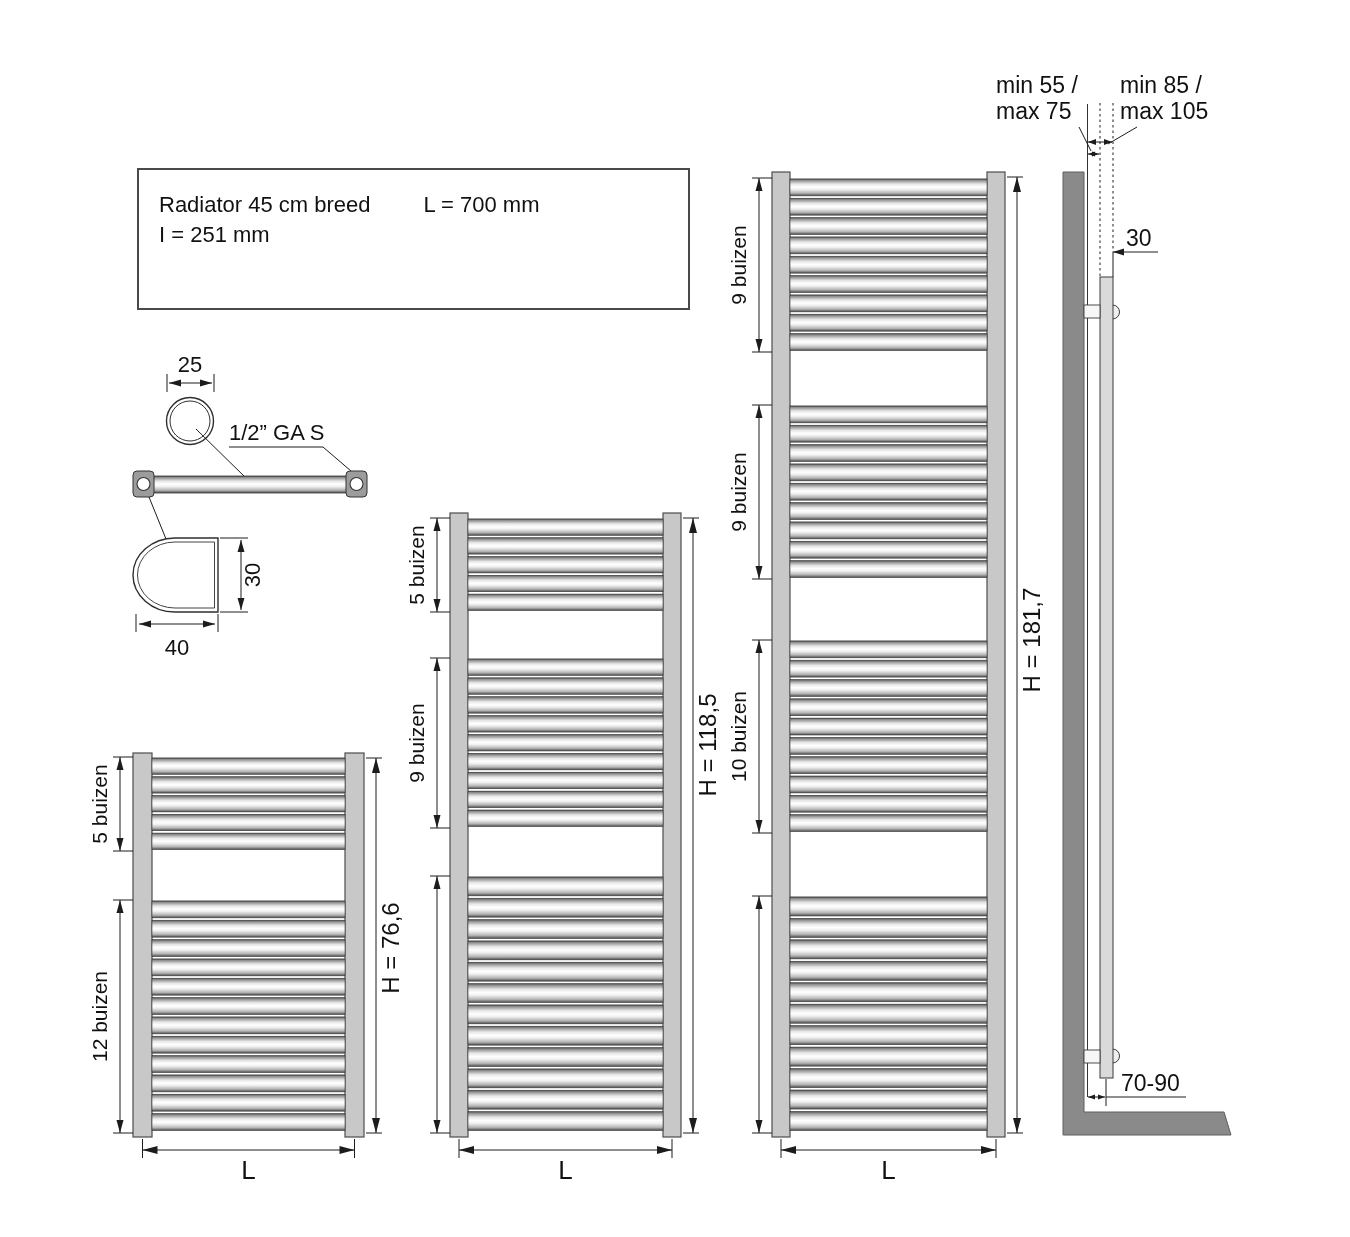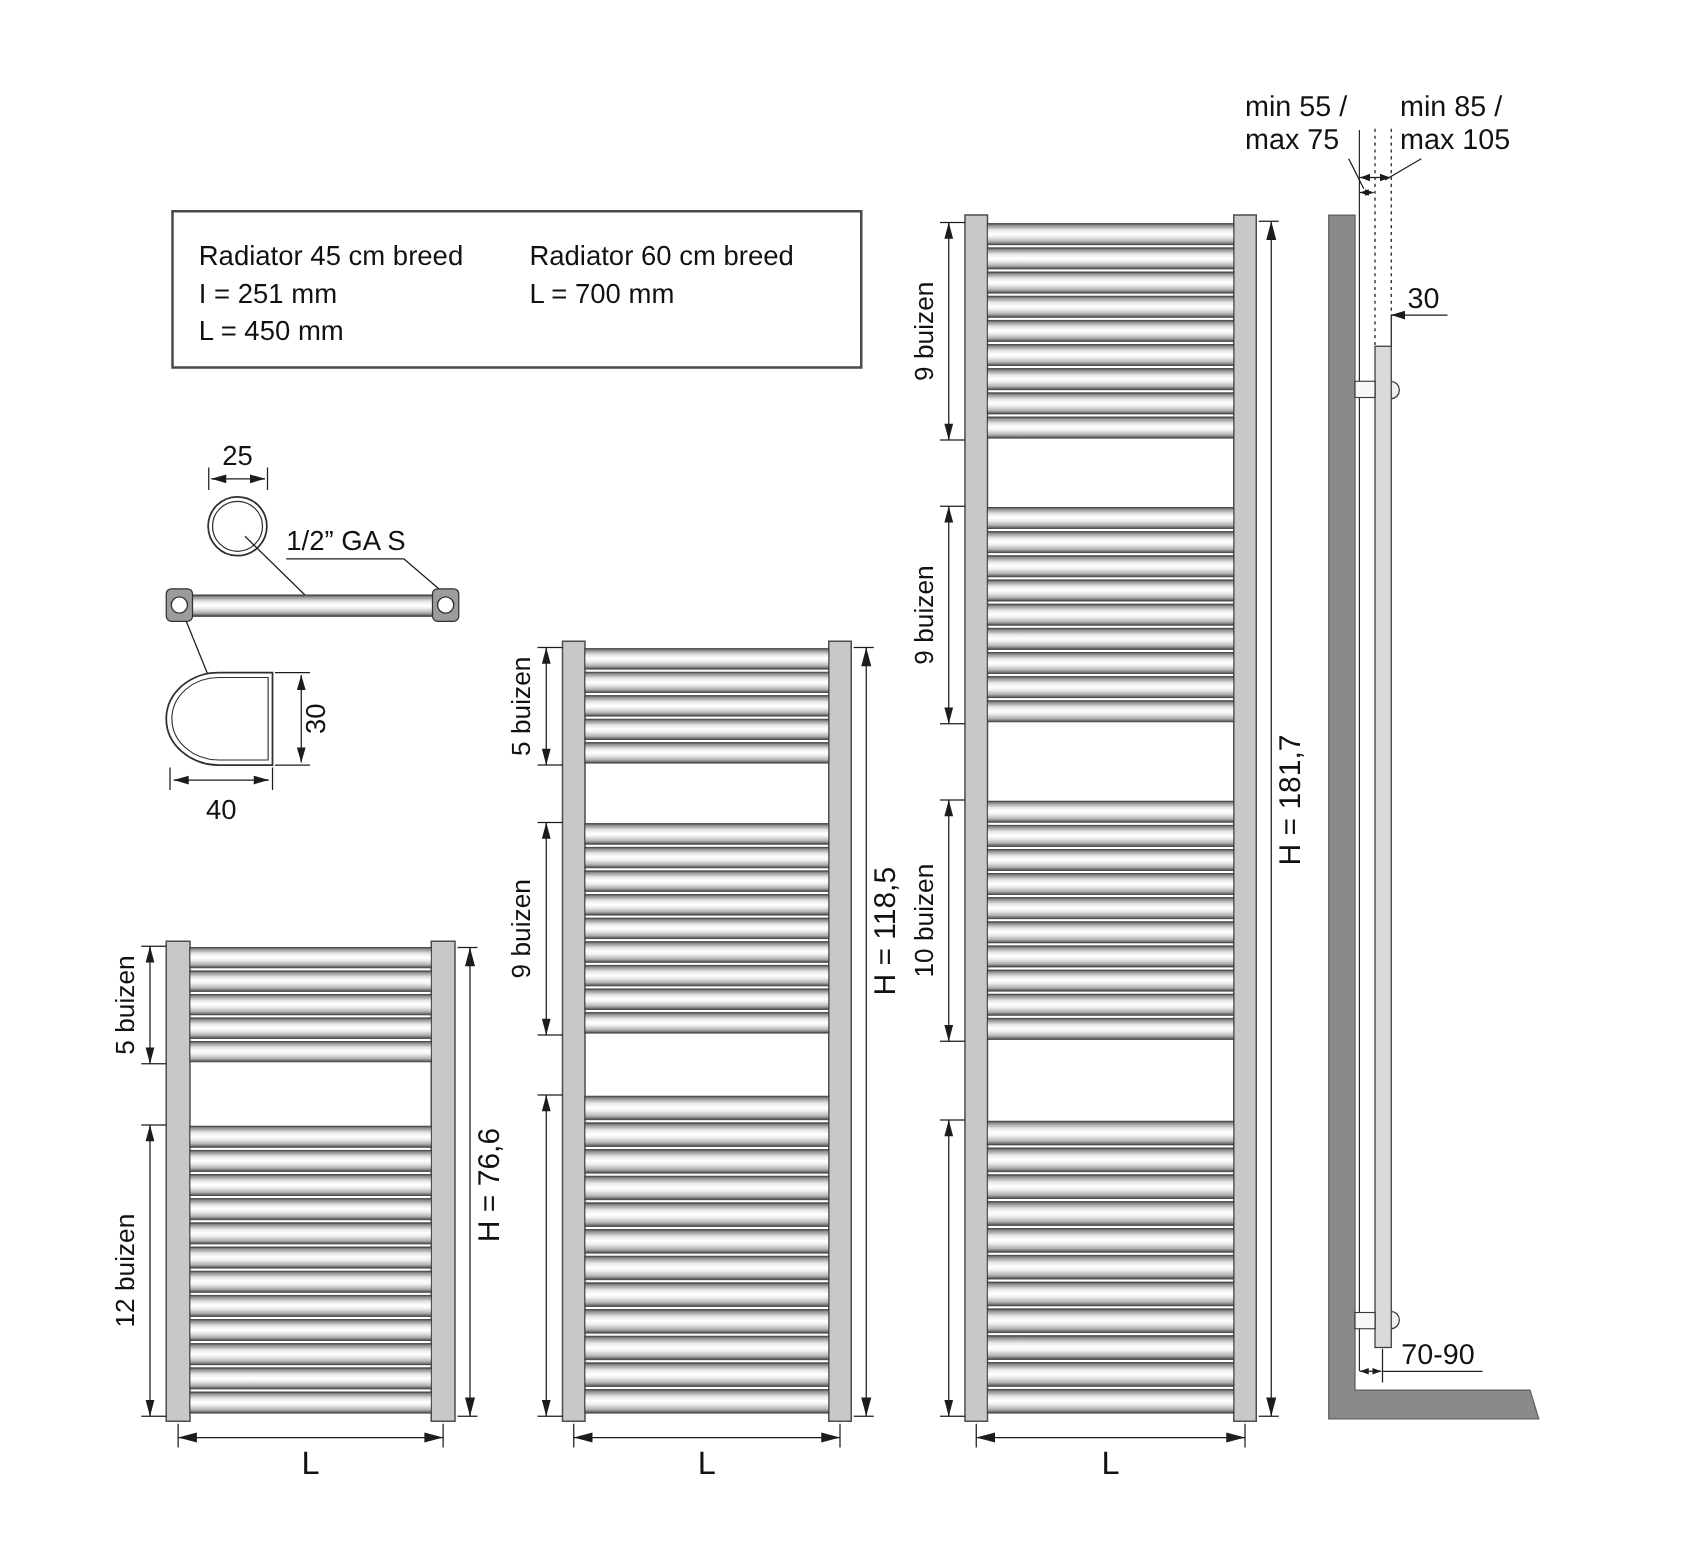--- a/index.html
+++ b/index.html
@@ -1,20 +1,20 @@
 <!DOCTYPE html>
 <html><head>
 <meta charset="utf-8">
 <style>
   html,body{margin:0;padding:0;background:#ffffff;}
   .canvas{position:relative;width:1350px;height:1237px;background:#ffffff;overflow:hidden;
           font-family:"Liberation Sans", sans-serif;}
   svg{position:absolute;left:0;top:0;}
   svg text{font-family:"Liberation Sans", sans-serif;}
-  .info-box{position:absolute;left:137px;top:168px;width:553px;height:127px;
+  .info-box{position:absolute;left:137px;top:168px;width:553px;height:142px;
             border:2px solid #4a4a4a;box-sizing:border-box;display:flex;
             padding:20px 0 0 20px;color:#111;}
   .spec-col{width:270px;font-size:22px;line-height:30px;white-space:nowrap;}
 </style>
 </head>
 <body>
 
 <div class="canvas">
 
   <svg id="diagram" width="1350" height="1237" viewBox="0 0 1350 1237">
@@ -277,21 +277,19 @@
         <polygon points="1105,1097 1098,1094.4 1098,1099.6" fill="#1c1c1c"></polygon>
         <line x1="1106" y1="1097" x2="1186" y2="1097" stroke="#1c1c1c" stroke-width="1"></line>
         <text x="1121" y="1091" fill="#111111" font-size="23" text-anchor="start">70-90</text>
       </g>
     </svg>
 
   <div class="info-box">
     <div class="spec-col">
       <div>Radiator 45 cm breed</div>
       <div>I = 251 mm</div>
-      <div>L = 450 mm</div>
     </div>
     <div class="spec-col">
-      <div>Radiator 60 cm breed</div>
       <div>L = 700 mm</div>
     </div>
   </div>
 
 </div>
 
 </body></html>

